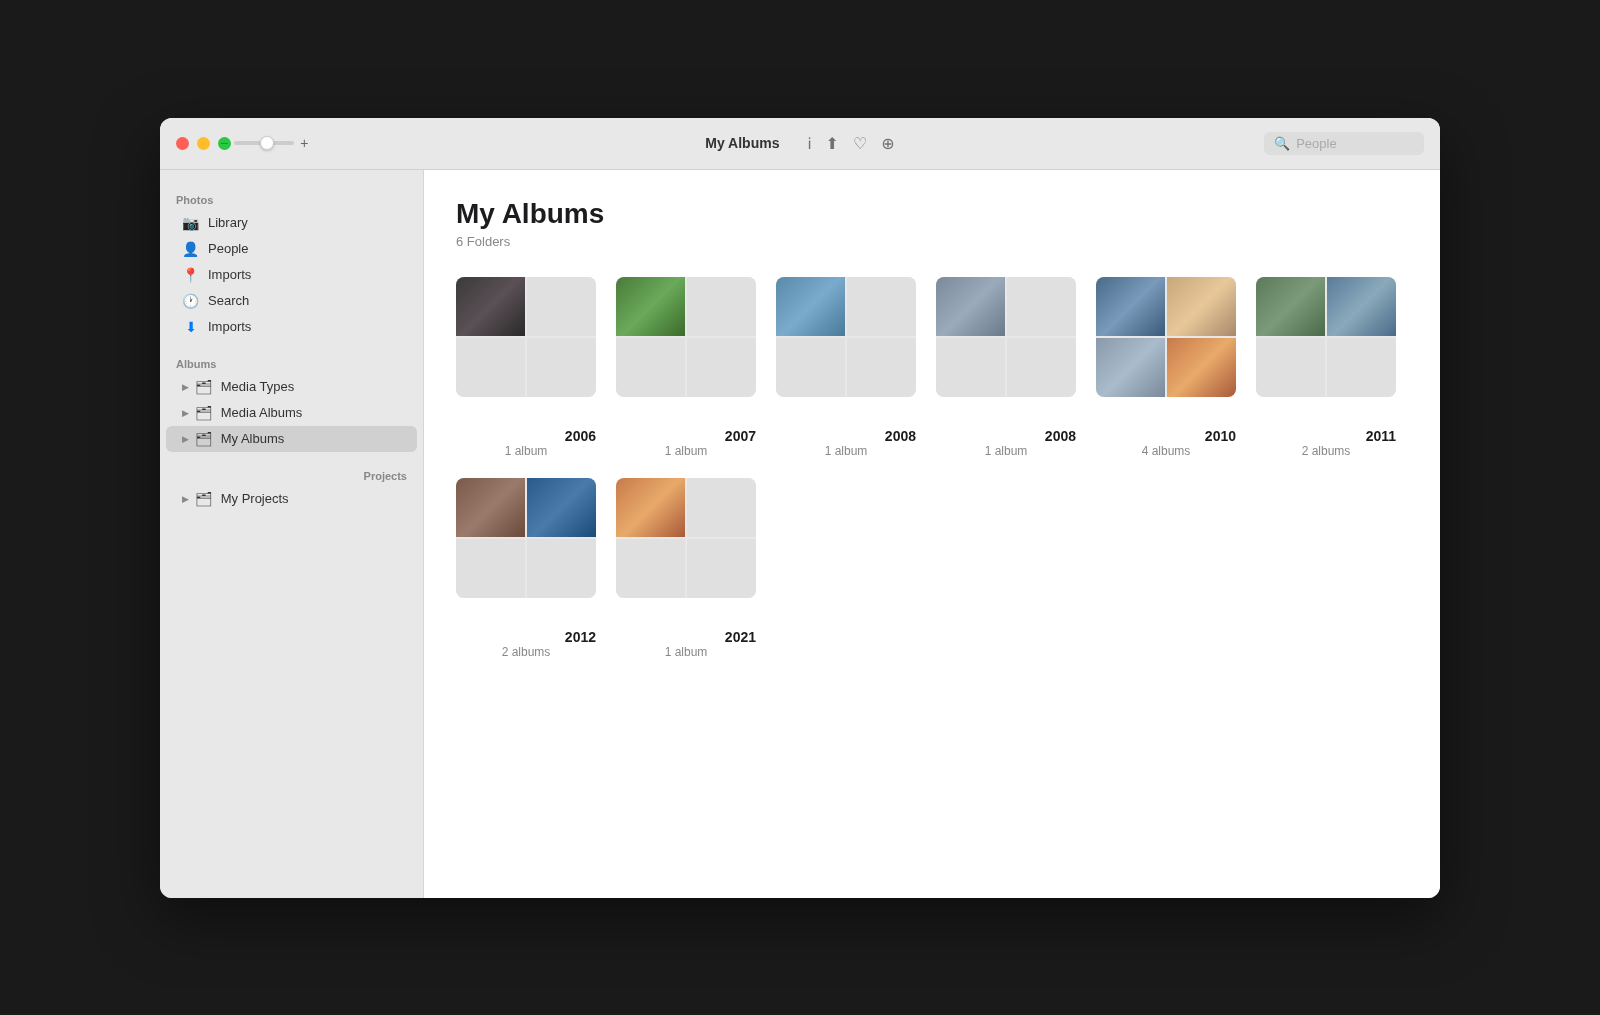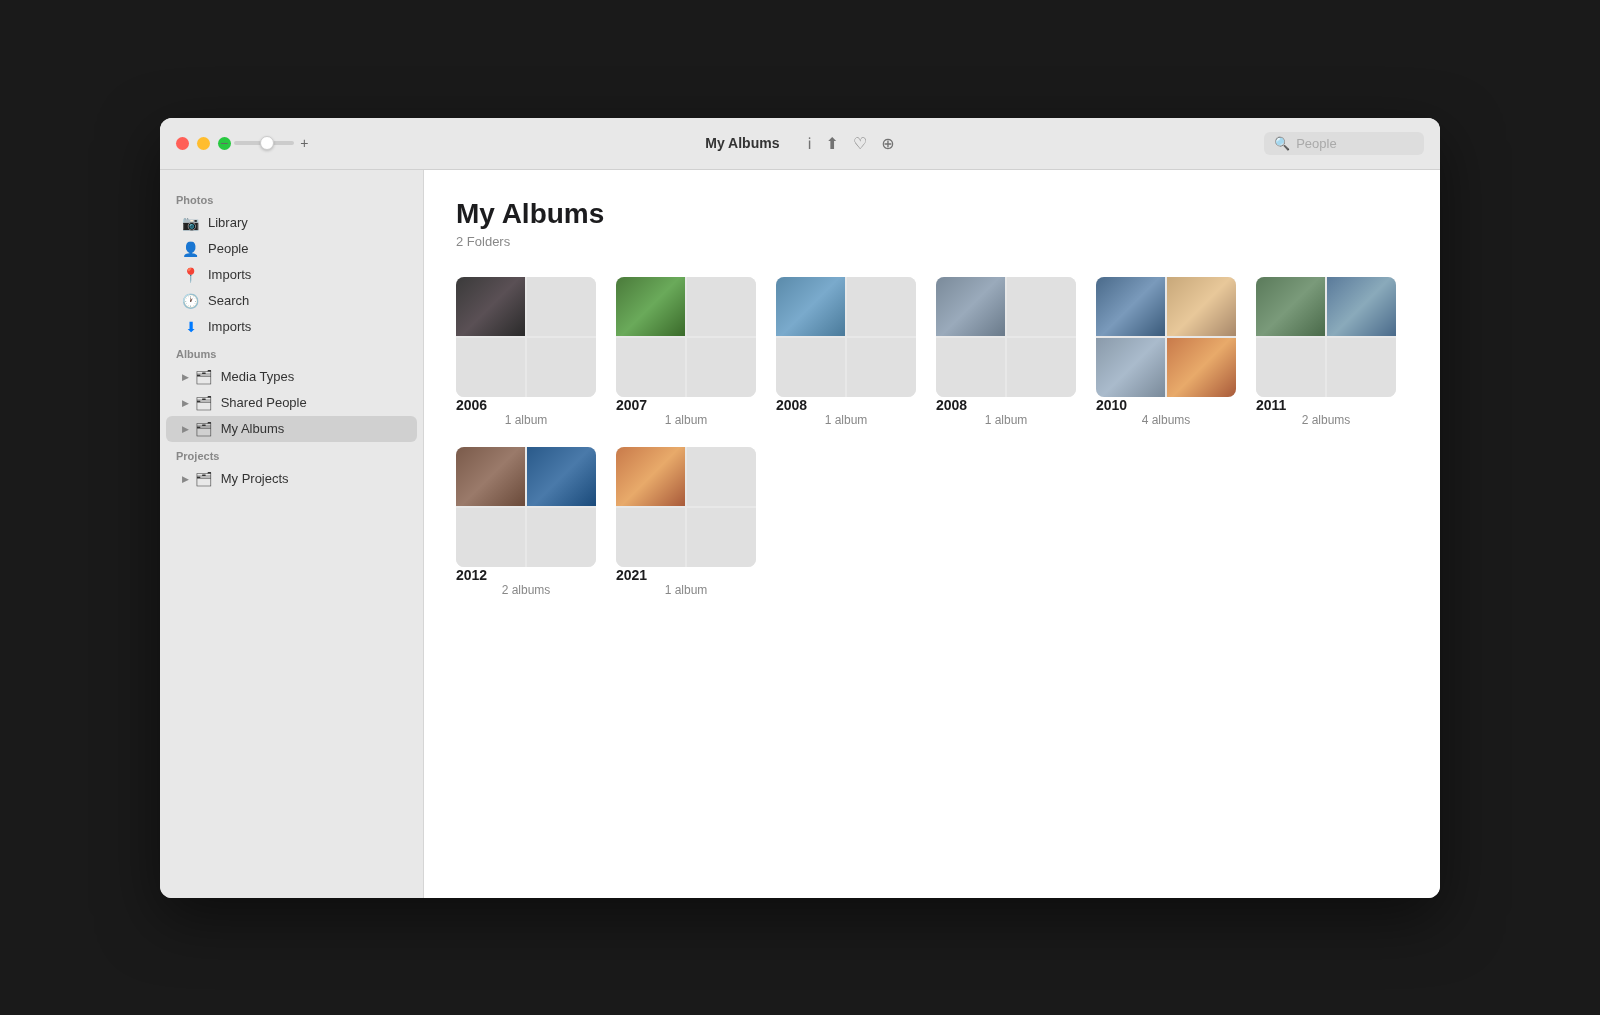--- a/index.html
+++ b/index.html
@@ -229,21 +229,22 @@
       background: #e8e8e8;
     }
     .folder-grid-cell {
       background: #d0d0d0;
       overflow: hidden;
     }
     .album-year {
       font-size: 14px;
       font-weight: 700;
       color: #1c1c1e;
-      text-align: left;
+      text-align: right;
+      margin-top: 31px;
     }
     .album-count {
       font-size: 12px;
       color: #888;
       text-align: center;
     }
     
     .c-street { background: linear-gradient(135deg, #3a3a3a 0%, #5a5055 50%, #2a2a2a 100%); }
     .c-green { background: linear-gradient(135deg, #4a7a3a 0%, #6aaa5a 50%, #3a6a2a 100%); }
     .c-sky { background: linear-gradient(135deg, #5a8aaa 0%, #7aaacc 50%, #4a7a9a 100%); }
@@ -315,50 +316,50 @@
       </div>
       <div class="sidebar-item">
         <span class="sidebar-item-icon blue">🕐</span>
         <span>Search</span>
       </div>
       <div class="sidebar-item">
         <span class="sidebar-item-icon blue">⬇</span>
         <span>Imports</span>
       </div>
 
-      <div class="sidebar-section-label" style="">Albums</div>
+      <div class="sidebar-section-label" style="margin-top:10px;">Albums</div>
 
       <div class="sidebar-item-with-expand">
         <span class="sidebar-expand">▶</span>
         <span style="font-size:14px;margin-right:4px;">🗂</span>
         <span>Media Types</span>
       </div>
       <div class="sidebar-item-with-expand">
         <span class="sidebar-expand">▶</span>
         <span style="font-size:14px;margin-right:4px;">🗂</span>
-        <span>Shared People</span>
+        <span>Media Albums</span>
       </div>
       <div class="sidebar-item-with-expand active">
         <span class="sidebar-expand">▶</span>
         <span style="font-size:14px;margin-right:4px;">🗂</span>
         <span>My Albums</span>
       </div>
 
-      <div class="sidebar-section-label" style="">Projects</div>
+      <div class="sidebar-section-label" style="margin-top:10px;text-align:right;">Projects</div>
 
       <div class="sidebar-item-with-expand">
         <span class="sidebar-expand">▶</span>
         <span style="font-size:14px;margin-right:4px;">🗂</span>
         <span>My Projects</span>
       </div>
     </div>
 
     <div class="content">
       <h1 class="content-title">My Albums</h1>
-      <p class="content-subtitle">2 Folders</p>
+      <p class="content-subtitle">6 Folders</p>
 
       <div class="albums-grid">
 
         <div class="album-item">
           <div class="folder-grid">
             <div class="folder-grid-cell c-street"></div>
             <div class="folder-grid-cell c-light"></div>
             <div class="folder-grid-cell c-light"></div>
             <div class="folder-grid-cell c-light"></div>
           </div>

